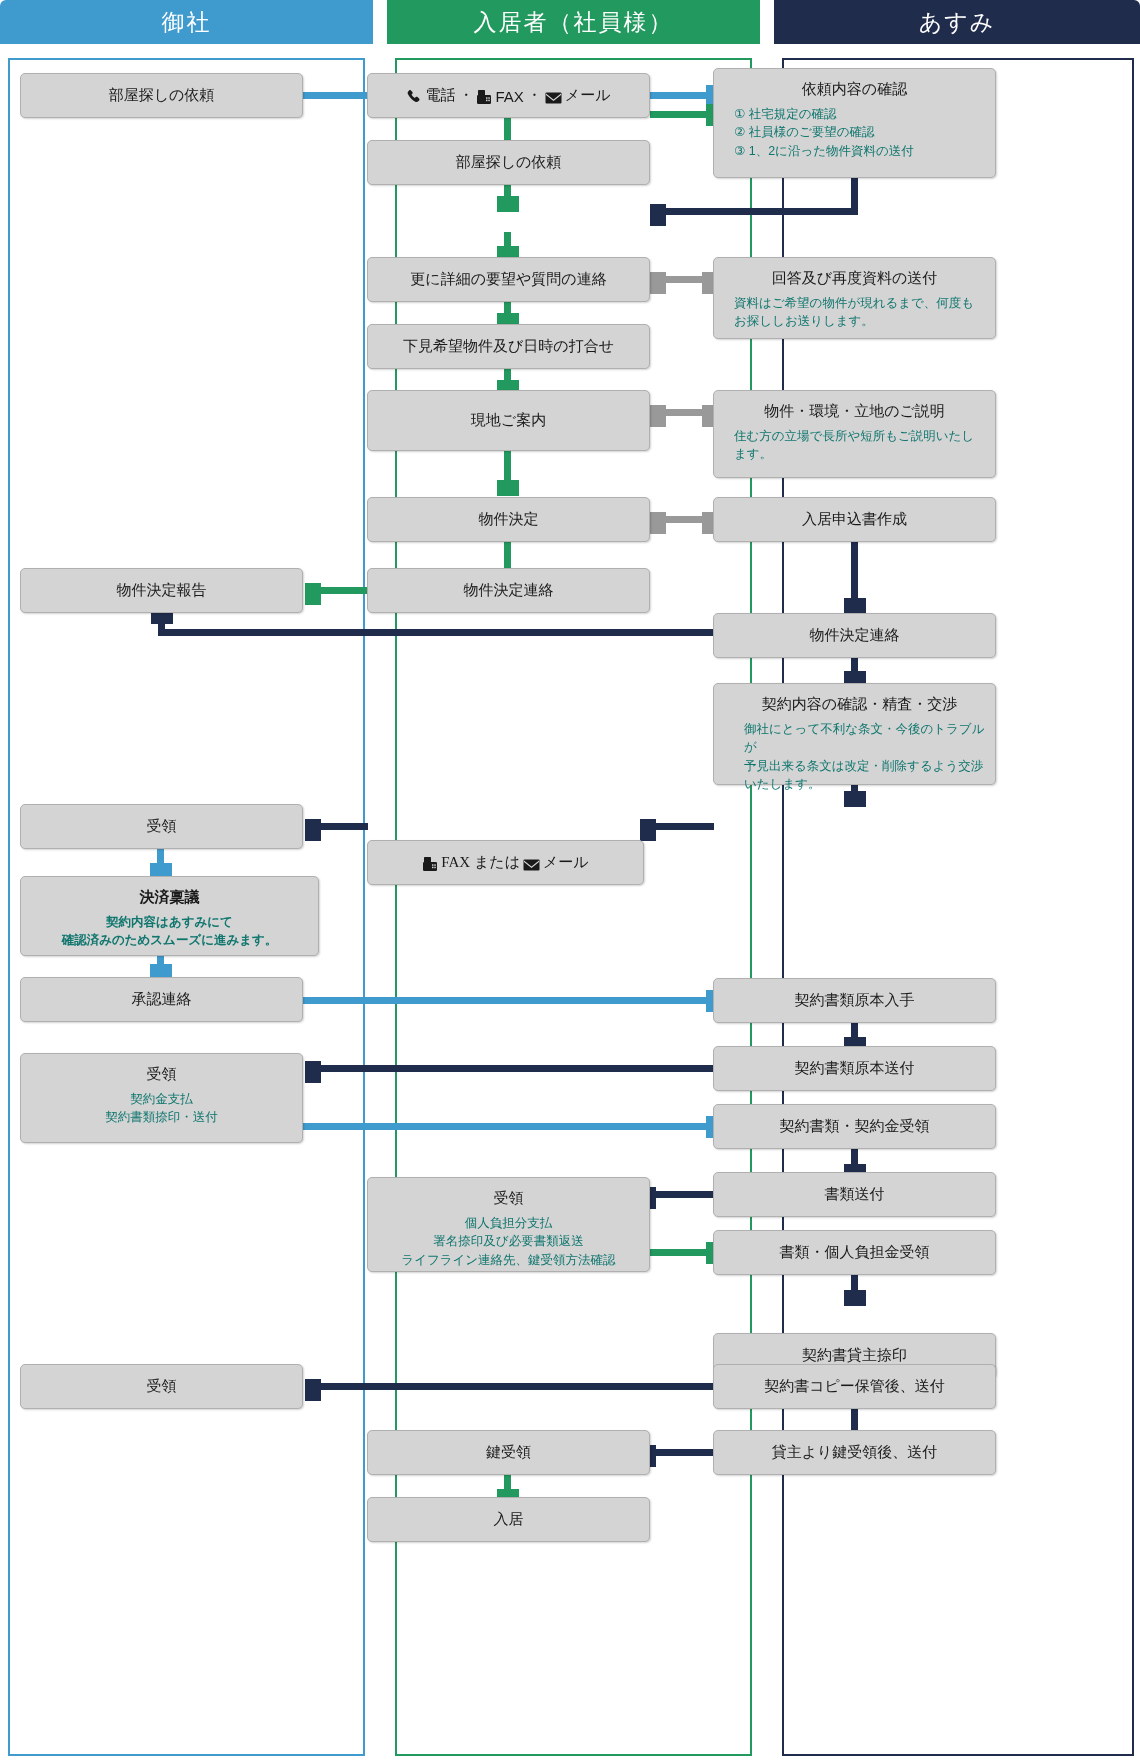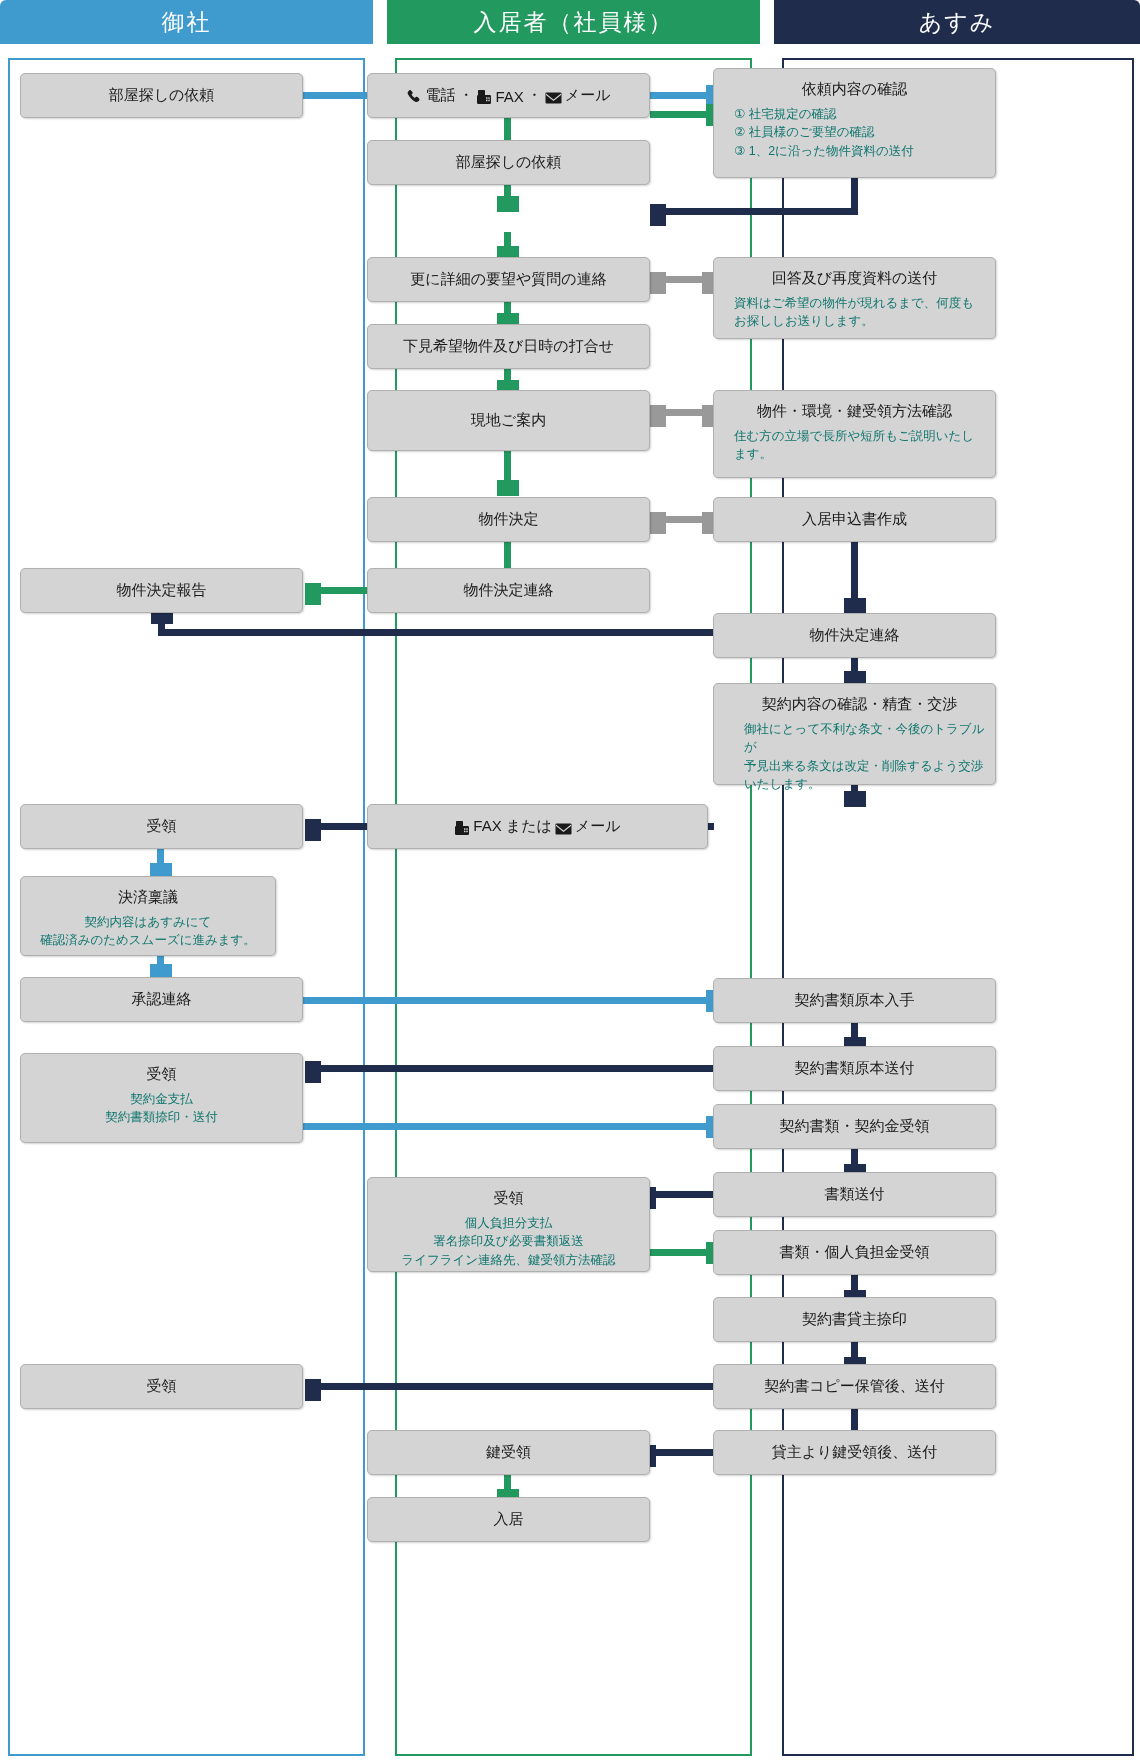--- a/index.html
+++ b/index.html
@@ -240,21 +240,21 @@
   </div>
 
   <div class="node" style="left:20px; top:568px; width:283px; height:45px;">
     <div class="title">物件決定報告</div>
   </div>
 
   <div class="node" style="left:20px; top:804px; width:283px; height:45px;">
     <div class="title">受領</div>
   </div>
 
-  <div class="node with-sub" style="left:20px; top:876px; width:256px; height:80px;">
+  <div class="node with-sub" style="left:20px; top:876px; width:299px; height:80px;font-weight:bold;">
     <div class="title">決済稟議</div>
     <div class="sub sub-center">契約内容はあすみにて
 確認済みのためスムーズに進みます。</div>
   </div>
 
   <div class="node" style="left:20px; top:977px; width:283px; height:45px;">
     <div class="title">承認連絡</div>
   </div>
 
   <div class="node with-sub" style="left:20px; top:1053px; width:283px; height:90px;">
@@ -316,21 +316,21 @@
   </div>
 
   <div class="node" style="left:367px; top:497px; width:283px; height:45px;">
     <div class="title">物件決定</div>
   </div>
 
   <div class="node" style="left:367px; top:568px; width:283px; height:45px;">
     <div class="title">物件決定連絡</div>
   </div>
 
-  <div class="node" style="left:367px; top:804px; width:341px; height:45px;">
+  <div class="node" style="left:367px; top:840px; width:277px; height:45px;font-family:Liberation Serif, serif;">
     <div class="icon-line">
       <span>
         <svg width="16" height="16" viewBox="0 0 16 16">
             <rect x="2" y="1" width="7" height="5" rx="0.6" fill="#1a1a1a"></rect>
             <rect x="1" y="6" width="14" height="9" rx="1.2" fill="#1a1a1a"></rect>
             <rect x="10" y="8.3" width="1.5" height="1.5" fill="#d4d4d4"></rect>
             <rect x="12.3" y="8.3" width="1.5" height="1.5" fill="#d4d4d4"></rect>
             <rect x="10" y="10.7" width="1.5" height="1.5" fill="#d4d4d4"></rect>
             <rect x="12.3" y="10.7" width="1.5" height="1.5" fill="#d4d4d4"></rect>
           </svg>
@@ -368,21 +368,21 @@
 ③ 1、2に沿った物件資料の送付</div>
   </div>
 
   <div class="node with-sub" style="left:713px; top:257px; width:283px; height:82px;">
     <div class="title">回答及び再度資料の送付</div>
     <div class="sub sub-left">資料はご希望の物件が現れるまで、何度も
 お探ししお送りします。</div>
   </div>
 
   <div class="node with-sub" style="left:713px; top:390px; width:283px; height:88px;">
-    <div class="title">物件・環境・鍵受領方法確認</div>
+    <div class="title">物件・環境・立地のご説明</div>
     <div class="sub sub-left">住む方の立場で長所や短所もご説明いたし
 ます。</div>
   </div>
 
   <div class="node" style="left:713px; top:497px; width:283px; height:45px;">
     <div class="title">入居申込書作成</div>
   </div>
 
   <div class="node" style="left:713px; top:613px; width:283px; height:45px;">
     <div class="title">物件決定連絡</div>
@@ -409,21 +409,21 @@
   </div>
 
   <div class="node" style="left:713px; top:1172px; width:283px; height:45px;">
     <div class="title">書類送付</div>
   </div>
 
   <div class="node" style="left:713px; top:1230px; width:283px; height:45px;">
     <div class="title">書類・個人負担金受領</div>
   </div>
 
-  <div class="node" style="left:713px; top:1297px; width:283px; height:45px;">
+  <div class="node" style="left:713px; top:1333px; width:283px; height:45px;">
     <div class="title">契約書貸主捺印</div>
   </div>
 
   <div class="node" style="left:713px; top:1364px; width:283px; height:45px;">
     <div class="title">契約書コピー保管後、送付</div>
   </div>
 
   <div class="node" style="left:713px; top:1430px; width:283px; height:45px;">
     <div class="title">貸主より鍵受領後、送付</div>
   </div>

